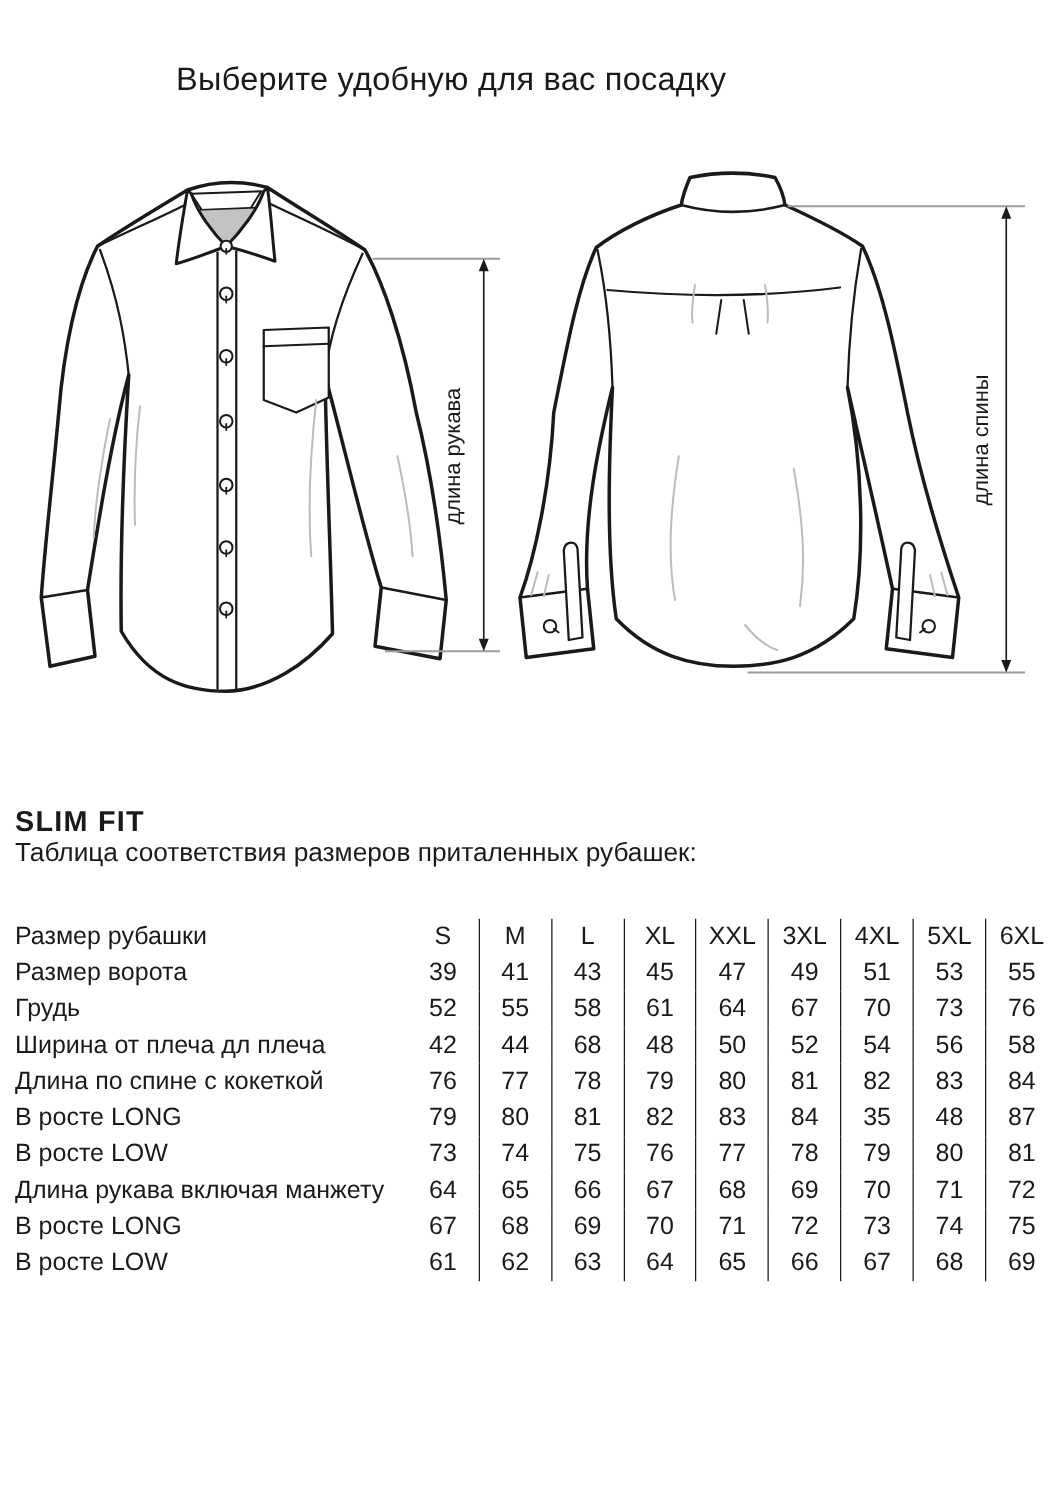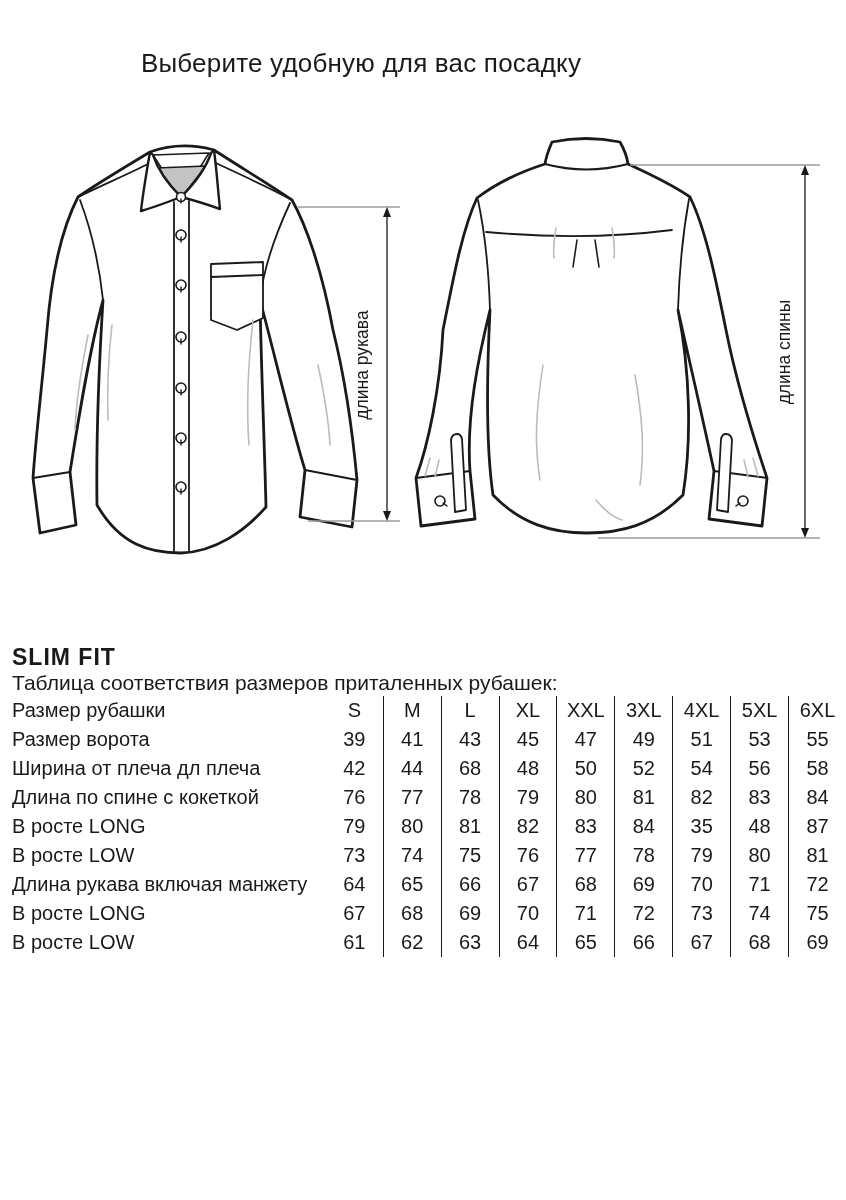--- a/index.html
+++ b/index.html
@@ -11,21 +11,21 @@
     position:absolute;top:48px;left:0;width:722px;text-align:center;
     font-size:26px;font-weight:400;letter-spacing:0.2px;
   }
   .figure{position:absolute;top:130px;left:0;}
   .fit-heading{
     position:absolute;top:620px;left:12px;font-size:23px;font-weight:700;letter-spacing:1px;margin-top:24px;
   }
   .fit-subtitle{
     position:absolute;top:655px;left:12px;font-size:21px;font-weight:400;margin-top:16px;
   }
-  .table-wrap{position:absolute;top:696px;left:12px;}
+  .table-wrap{position:absolute;top:735px;left:12px;}
   table{border-collapse:collapse;font-size:20px;color:#1a1a1a;}
   td{height:29px;padding:0;white-space:nowrap;}
   td.label{width:308px;text-align:left;padding-right:6px;}
   td.val{width:57px;text-align:center;border-left:1px solid #1a1a1a;}
   td.val.first{border-left:none;}
   svg text{font-family:"Liberation Sans",sans-serif;}
 </style>
 </head>
 <body>
 
@@ -199,20 +199,32 @@
           <td class="val">41</td>
           <td class="val">43</td>
           <td class="val">45</td>
           <td class="val">47</td>
           <td class="val">49</td>
           <td class="val">51</td>
           <td class="val">53</td>
           <td class="val">55</td>
         </tr>
         <tr>
+          <td class="label">Грудь</td>
+          <td class="val first">52</td>
+          <td class="val">55</td>
+          <td class="val">58</td>
+          <td class="val">61</td>
+          <td class="val">64</td>
+          <td class="val">67</td>
+          <td class="val">70</td>
+          <td class="val">73</td>
+          <td class="val">76</td>
+        </tr>
+        <tr>
           <td class="label">Ширина от плеча дл плеча</td>
           <td class="val first">42</td>
           <td class="val">44</td>
           <td class="val">68</td>
           <td class="val">48</td>
           <td class="val">50</td>
           <td class="val">52</td>
           <td class="val">54</td>
           <td class="val">56</td>
           <td class="val">58</td>

